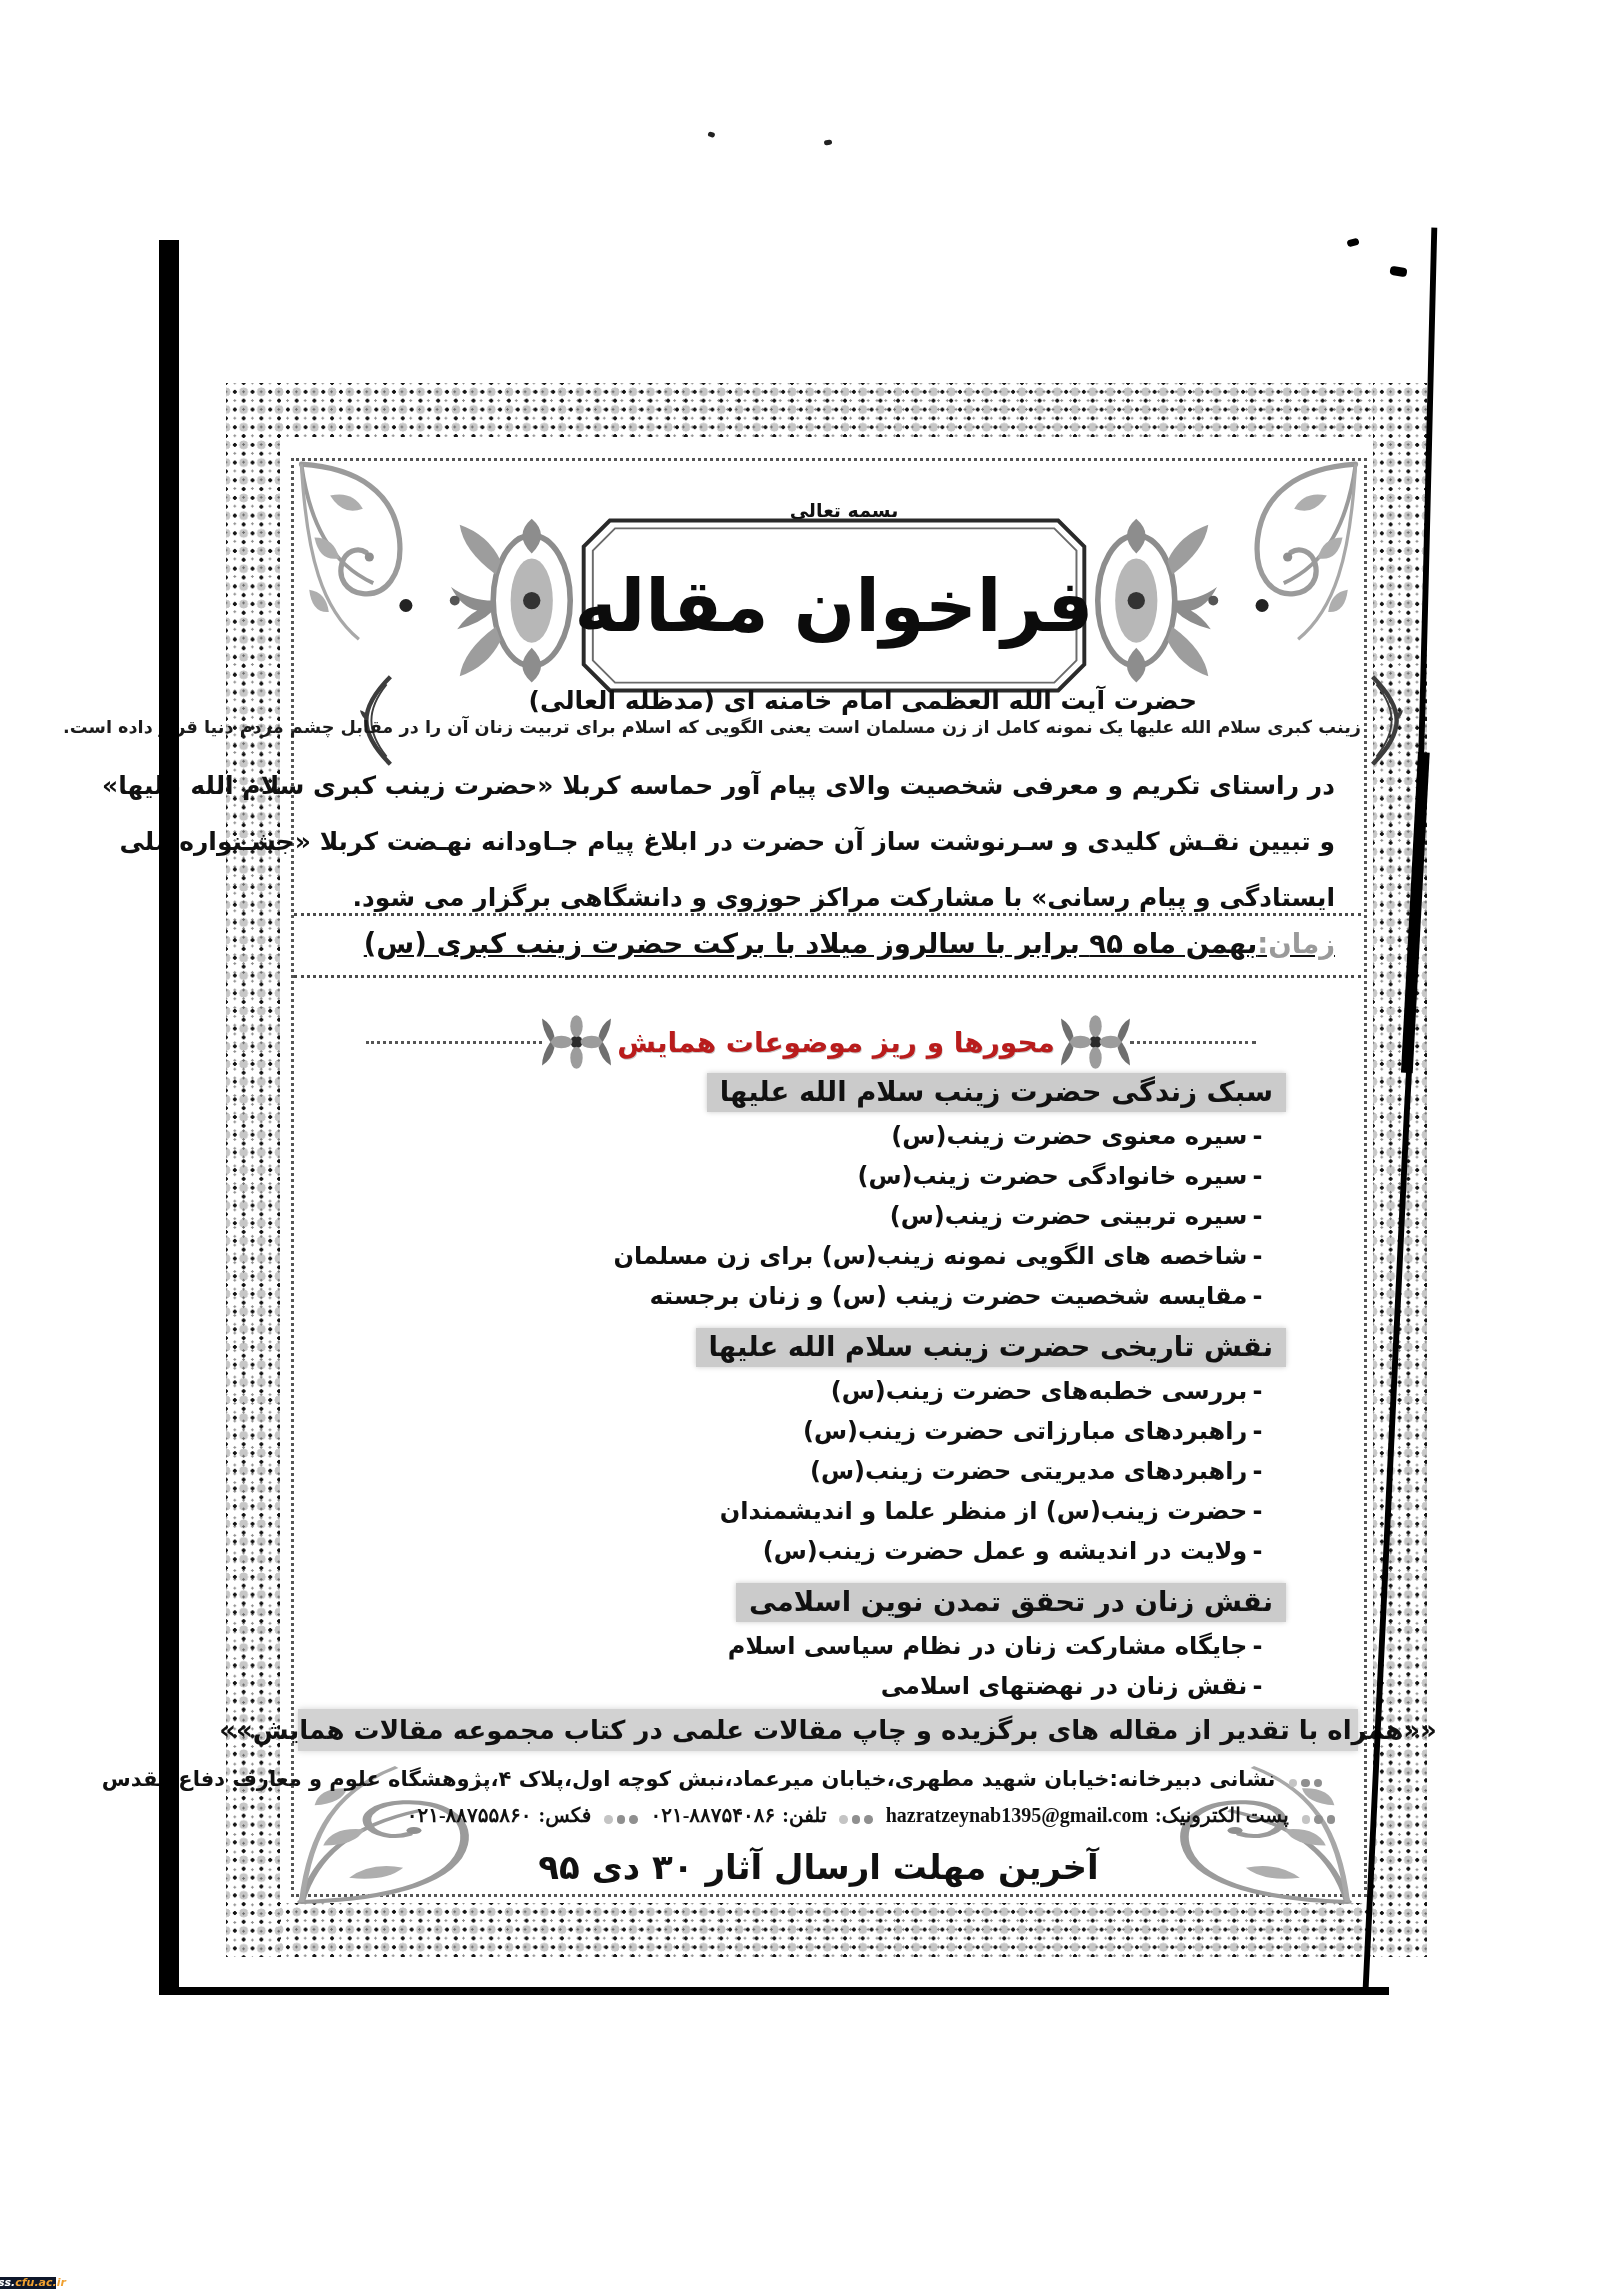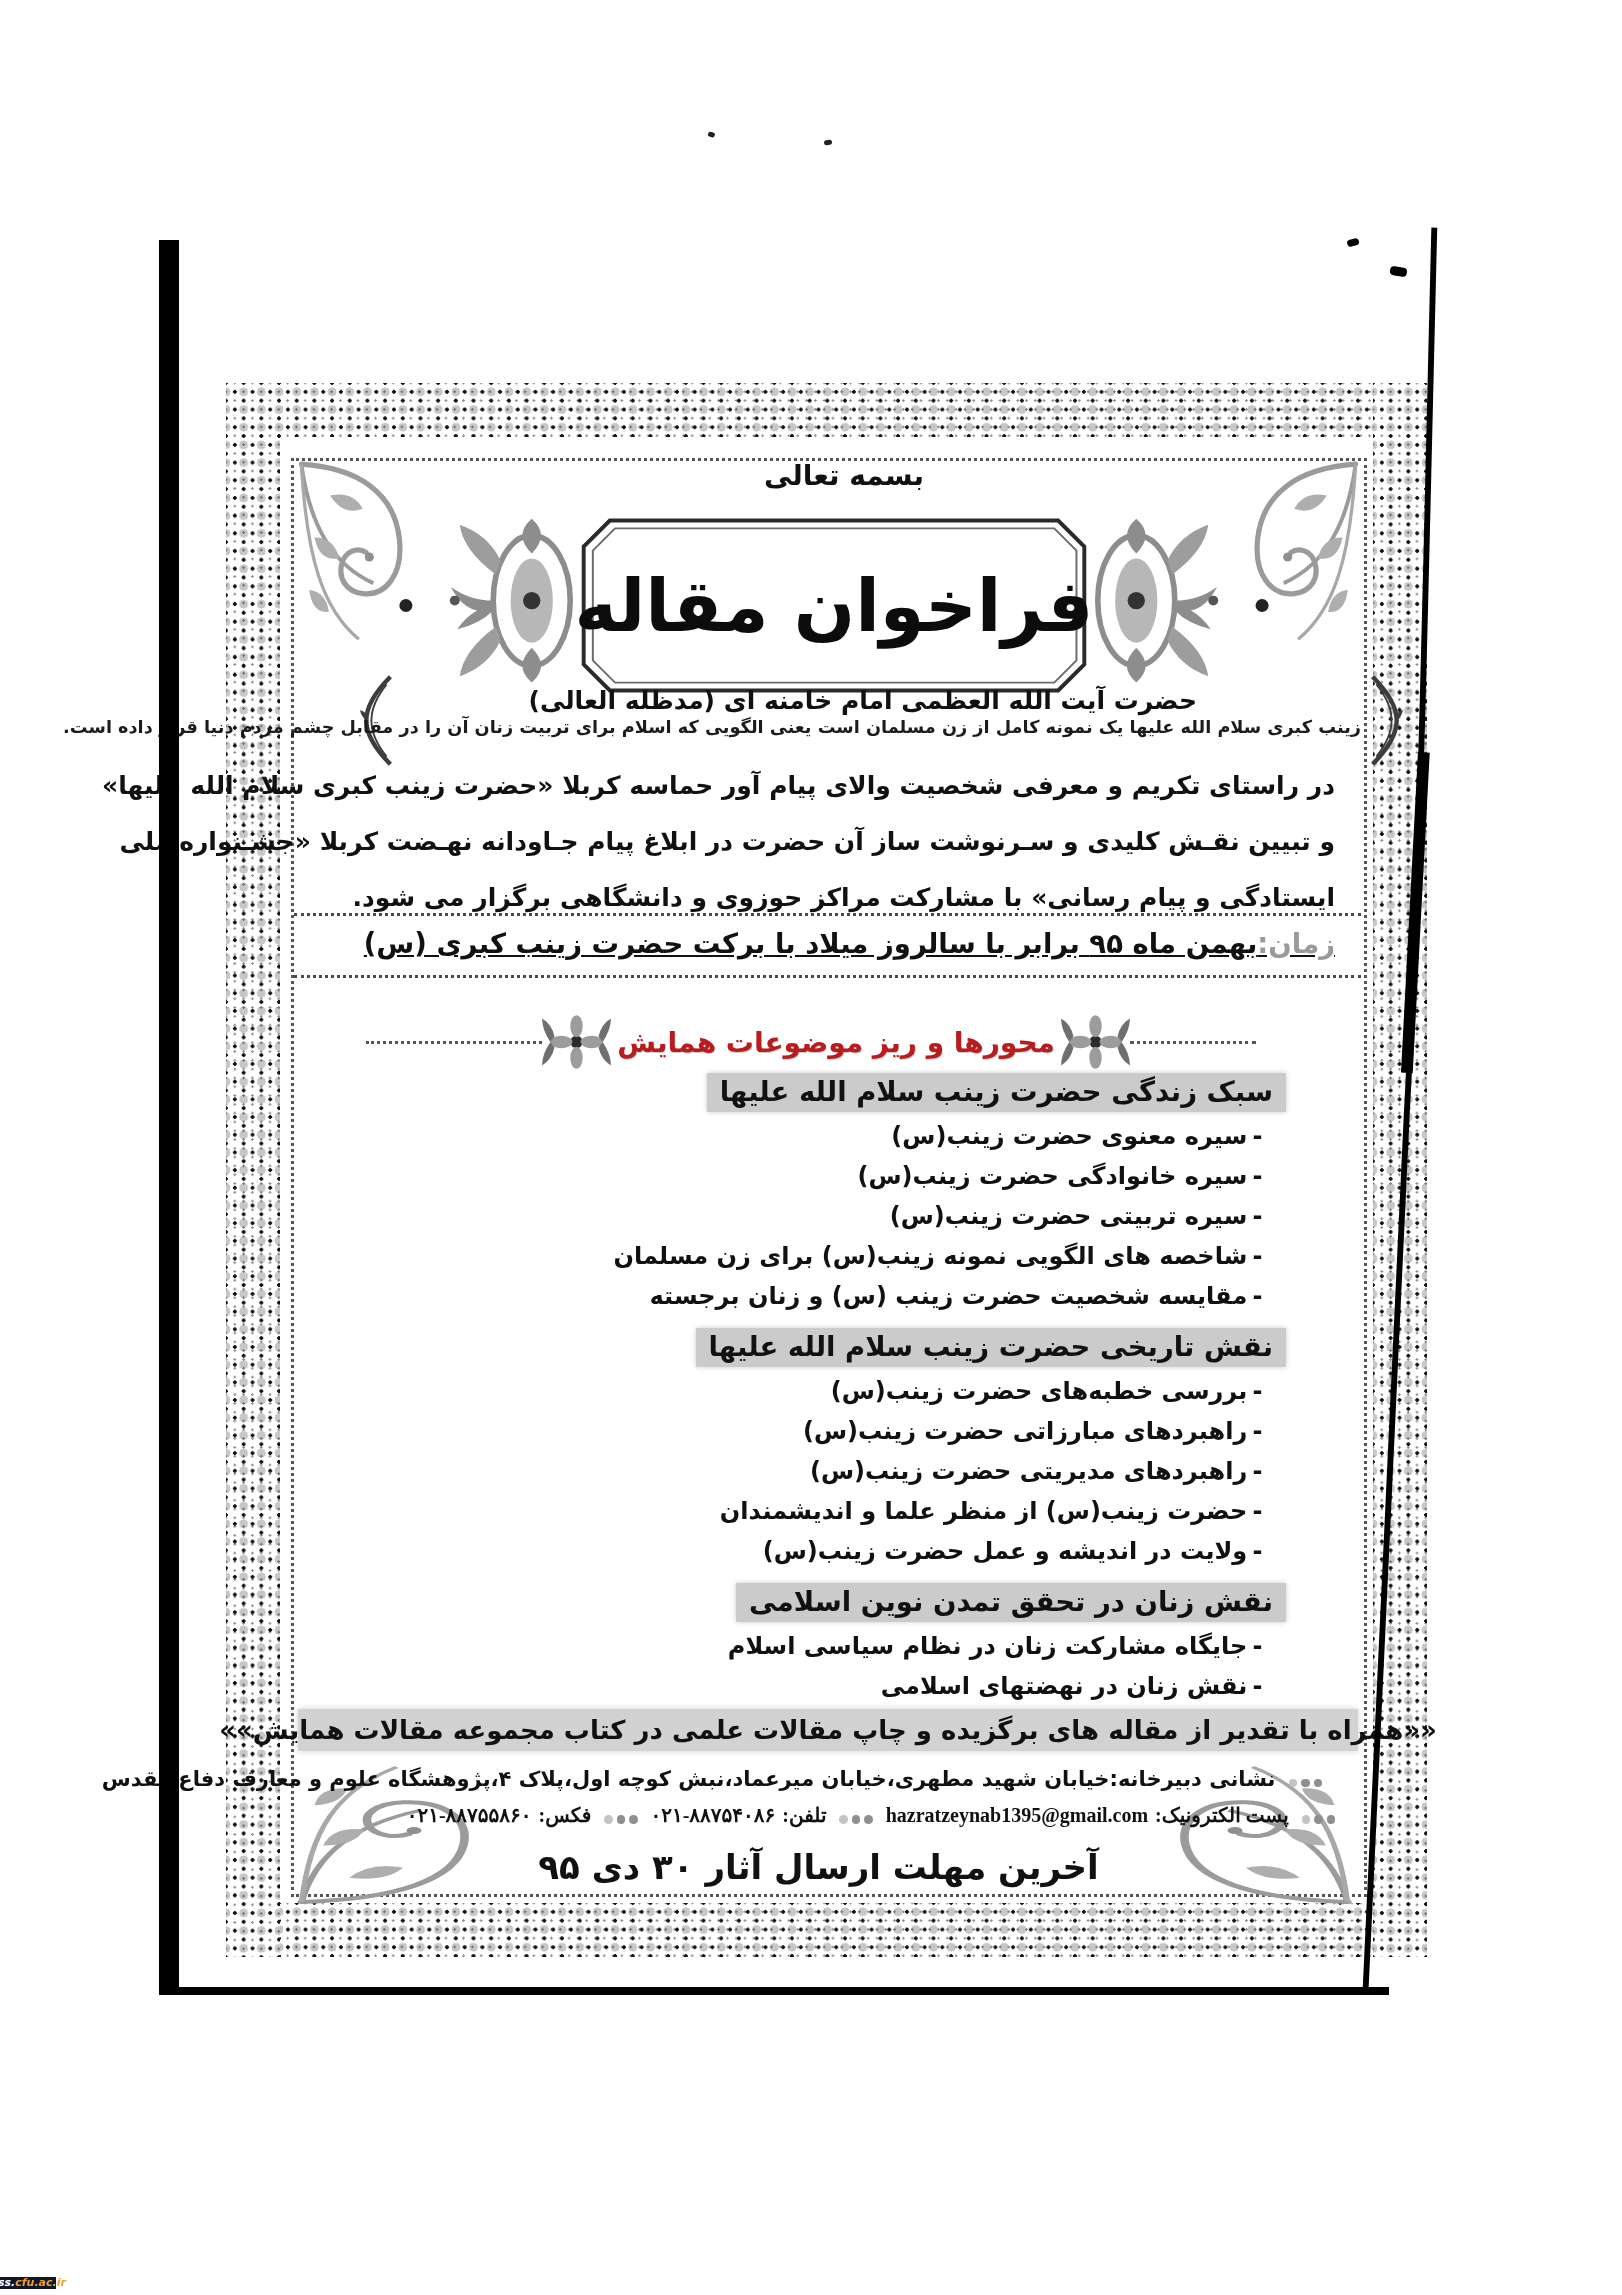--- a/index.html
+++ b/index.html
@@ -42,22 +42,22 @@
   #frame-top{left:226px;top:383px;width:1201px;height:54px;}
   #frame-bottom{left:226px;top:1903px;width:1201px;height:54px;}
   #frame-left{left:226px;top:383px;width:54px;height:1574px;}
   #frame-right{left:1373px;top:383px;width:54px;height:1574px;}
   #inner-dotted{
     left:291px;top:458px;width:1070px;height:1433px;
     border:3.3px dotted #555;
   }
 
   
-  #besmala{left:713px;top:459px;width:262px;text-align:center;
-    font-size:28px;font-weight:bold;}
+  #besmala{left:713px;top:499px;width:262px;text-align:center;
+    font-size:19px;font-weight:bold;}
   #cartouche{left:366px;top:514px;width:936px;height:183px;}
   #cartouche svg{position:absolute;left:0;top:0;}
   #main-title{
     position:absolute;left:226px;top:19.6px;width:484px;height:144px;
     display:flex;align-items:center;justify-content:center;
     font-size:72px;font-weight:bold;letter-spacing:-1.3px;color:#0c0c0c;
     direction:rtl;white-space:nowrap;
   }
 
   

